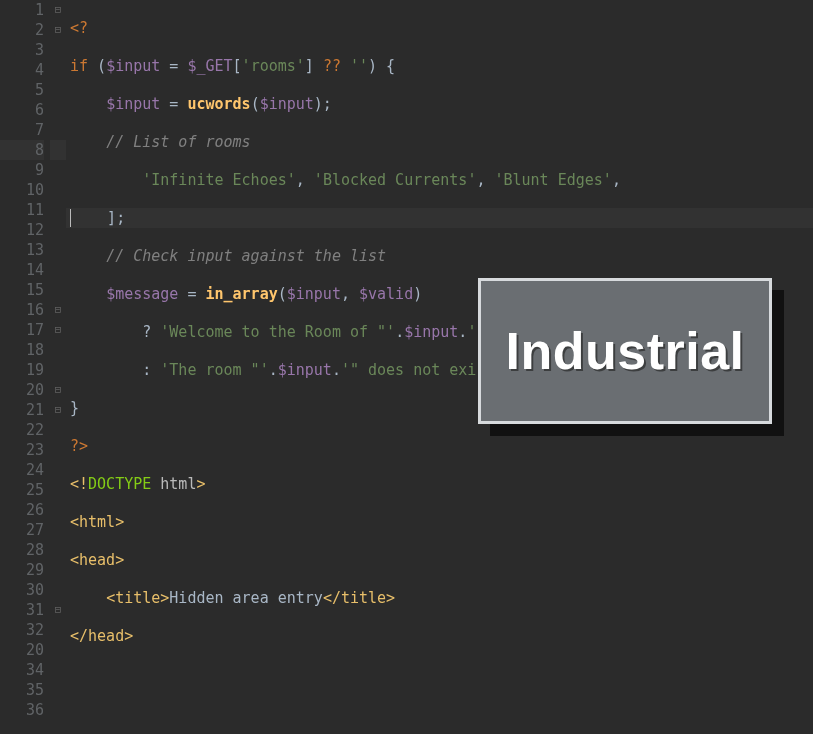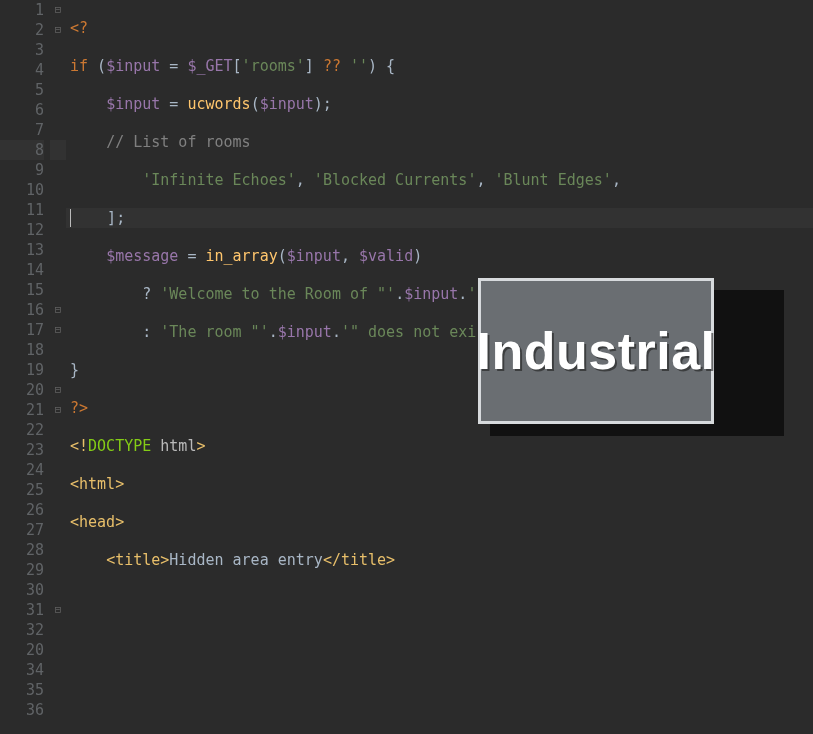--- a/index.html
+++ b/index.html
@@ -70,37 +70,37 @@
   .caret {
     display: inline-block;
     width: 1px; height: 18px;
     background: #bbbbbb;
     vertical-align: middle;
     margin-top: -2px;
   }
   
   .o { color: var(--orange); }
   .p { color: var(--purple); }
-  .y { color: var(--yellow); }
+  .y { color: var(--yellow); font-weight: bold; }
   .g { color: var(--green); }
-  .c { color: var(--comment); }
+  .c { color: var(--comment); font-style: italic; }
   .t { color: var(--tag); }
   .a { color: var(--attr); }
   .w { color: #a9b7c6; }
   .doc { color: #84cc16; }
   .overlay-shadow {
     position: absolute;
     top: 290px; left: 490px;
     width: 294px; height: 146px;
     background: rgba(0,0,0,0.6);
   }
   .overlay-box {
     position: absolute;
     top: 278px; left: 478px;
-    width: 236px; height: 146px;
+    width: 294px; height: 146px;
     background: #6a6e72;
     border: 3px solid #d7dadd;
     display: flex;
     align-items: center;
     justify-content: center;
     text-align: center;
   }
   .overlay-text {
     font-family: "Arial Narrow","Liberation Sans Narrow","Helvetica Neue",Arial,sans-serif;
     font-stretch: condensed;
@@ -196,29 +196,31 @@
       <div class="fline"></div>
     </div>
 
   <div class="code">
 <div class="line"><span class="o">&lt;?</span></div>
 <div class="line"><span class="o">if</span><span class="w"> (</span><span class="p">$input</span><span class="w"> = </span><span class="p">$_GET</span><span class="w">[</span><span class="g">'<span>rooms</span>'</span><span class="w">] </span><span class="o">??</span><span class="w"> </span><span class="g">''</span><span class="w">) {</span></div>
 <div class="line"><span class="w">    </span><span class="p">$input</span><span class="w"> = </span><span class="y">ucwords</span><span class="w">(</span><span class="p">$input</span><span class="w">);</span></div>
 <div class="line"><span class="w">    </span><span class="c">// List of rooms</span></div>
 <div class="line"><span class="w">        </span><span class="g">'<span>Infinite Echoes</span>'</span><span class="w">, </span><span class="g">'<span>Blocked Currents</span>'</span><span class="w">, </span><span class="g">'<span>Blunt Edges</span>'</span><span class="w">,</span></div>
 <div class="line cursorline"><span class="caret"></span><span class="w">    ];</span></div>
+<div class="line"><span class="w">    </span><span class="c">// Check input against the list</span></div>
 <div class="line"><span class="w">    </span><span class="p">$message</span><span class="w"> = </span><span class="y">in_array</span><span class="w">(</span><span class="p">$input</span><span class="w">, </span><span class="p">$valid</span><span class="w">)</span></div>
 <div class="line"><span class="w">        ? </span><span class="g">'<span>Welcome to the Room of "</span>'</span><span class="w">.</span><span class="p">$input</span><span class="w">.</span><span class="g">'".'</span></div>
 <div class="line"><span class="w">        : </span><span class="g">'<span>The room "</span>'</span><span class="w">.</span><span class="p">$input</span><span class="w">.</span><span class="g">'<span>" does not exist.</span>'</span><span class="w">;</span></div>
 <div class="line"><span class="w">}</span></div>
 <div class="line"><span class="o">?&gt;</span></div>
 <div class="line"><span class="t">&lt;!</span><span class="doc">DOCTYPE </span><span class="a">html</span><span class="t">&gt;</span></div>
 <div class="line"><span class="t">&lt;html&gt;</span></div>
 <div class="line"><span class="t">&lt;head&gt;</span></div>
 <div class="line"><span class="w">    </span><span class="t">&lt;title&gt;</span><span class="w">Hidden area entry</span><span class="t">&lt;/title&gt;</span></div>
+<div class="line"><span class="t">&lt;/head&gt;</span></div>
 
 
 
 
 
 
 
 
 
 

